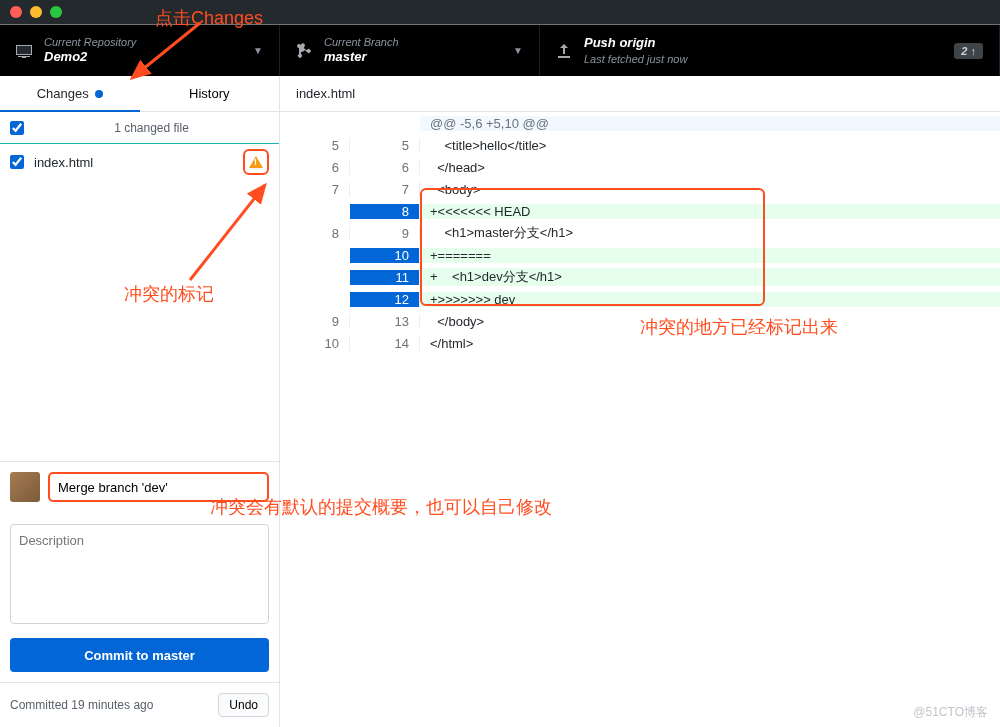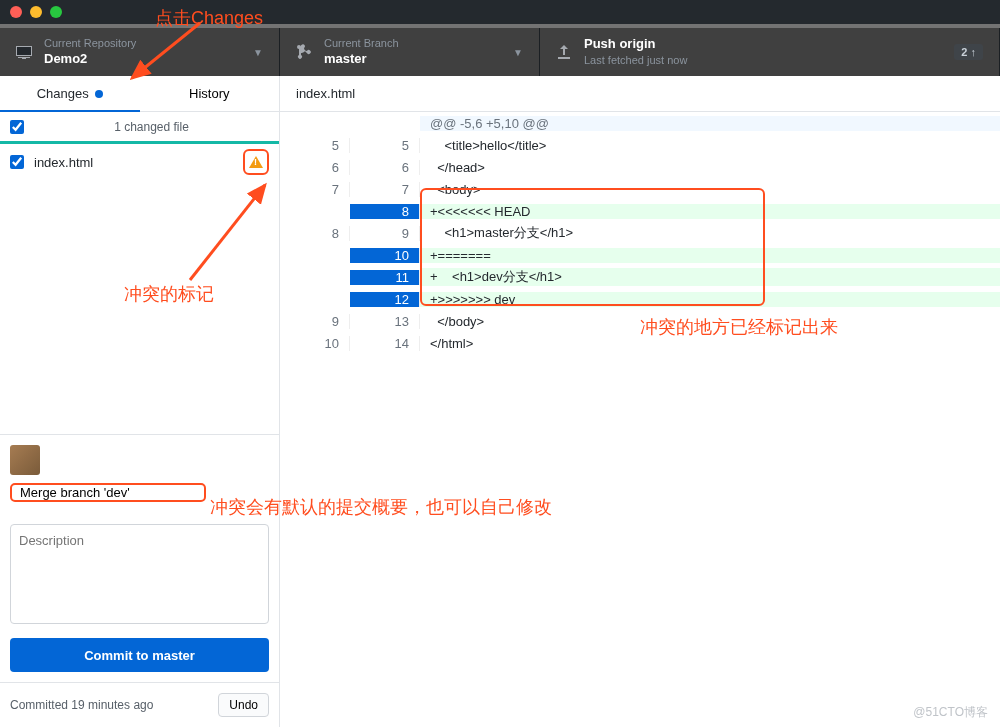--- a/index.html
+++ b/index.html
@@ -1,50 +1,50 @@
 <!DOCTYPE html>
 <html><head>
 <meta charset="utf-8">
 <style>
 * { box-sizing: border-box; margin: 0; padding: 0; font-family: -apple-system, BlinkMacSystemFont, "Segoe UI", Helvetica, Arial, sans-serif; }
 html, body { width: 1000px; height: 727px; overflow: hidden; background: #fff; }
 .window { width: 1000px; height: 727px; display: flex; flex-direction: column; position: relative; }
 .titlebar { height: 24px; background: #24292e; display: flex; align-items: center; padding-left: 10px; gap: 8px; }
 .dot { width: 12px; height: 12px; border-radius: 50%; }
 .dot.red { background: #ff5f57; } .dot.yellow { background: #febc2e; } .dot.green { background: #28c840; }
-.toolbar { height: 52px; background: #404040; display: flex; align-items: stretch; color: #fff; border-top: 4px solid #737373;}
+.toolbar { height: 52px; background: #000000; display: flex; align-items: stretch; color: #fff; border-top: 1px solid #737373; font-style: italic;}
 .tb-section { display: flex; align-items: center; padding: 0 16px; border-right: 1px solid #1b1f23; position: relative; cursor: pointer;}
 .tb-section.repo { width: 280px; }
 .tb-section.branch { width: 260px; }
 .tb-section.push { flex: 1; }
 .tb-icon { width: 16px; height: 16px; margin-right: 12px; fill: #a6aab0; }
 .tb-labels { display: flex; flex-direction: column; font-size: 12px; line-height: 1.3; }
 .tb-sub { color: #8b949e; font-size: 11px; }
 .tb-main { color: #fff; font-weight: 600; font-size: 13px; }
 .tb-caret { margin-left: auto; color:#8b949e; font-size: 10px;}
 .tb-badge { background:#3f4449;color:#c9d1d9;border-radius:3px;padding:2px 7px;font-size:11px;font-weight:600;margin-left:auto;display:flex;align-items:center;gap:4px;}
 .body { flex: 1; display: flex; min-height:0;}
 .sidebar { width: 280px; border-right: 1px solid #e1e4e8; display: flex; flex-direction: column; }
 .tabs { display: flex; height: 36px; border-bottom: 1px solid #e1e4e8; }
 .tab { flex: 1; display: flex; align-items: center; justify-content: center; font-size: 13px; color: #000000; cursor: pointer; position:relative;}
 .tab.active { color: #24292e; }
 .tab.active::after { content:''; position:absolute; bottom:-1px; left:0; right:0; height:2px; background:#0366d6;}
 .blue-dot { width:8px;height:8px;border-radius:50%;background:#0366d6;margin-left:6px;}
-.changes-header { height: 32px; display:flex;align-items:center;font-size:12px;color:#586069;border-bottom:3px solid #14b8a6;padding:0 10px;}
+.changes-header { height: 32px; display:flex;align-items:center;font-size:12px;color:#586069;border-bottom:1px solid #14b8a6;padding:0 10px;}
 .changes-header input[type=checkbox]{margin-right:10px;}
 .changes-header span{flex:1;text-align:center;}
 .file-row { height: 36px; display:flex;align-items:center;padding:0 10px;font-size:13px;color:#24292e;cursor:pointer;}
 .file-row input[type=checkbox]{margin-right:10px;}
 .file-row .fname{flex:1;}
 .warn-badge{width:26px;height:26px;border:2px solid #ff4d1f;border-radius:6px;display:flex;align-items:center;justify-content:center;}
 .warn-tri{width:0;height:0;border-left:7px solid transparent;border-right:7px solid transparent;border-bottom:12px solid #f39c12;position:relative;}
 .warn-tri::after{content:'!';position:absolute;top:1px;left:-2px;font-size:9px;font-weight:700;color:#fff;}
 .filelist{flex:1;}
 .commit-area{padding:10px;border-top:1px solid #e1e4e8;}
-.commit-row1{display:flex;gap:8px;align-items:flex-start;flex-direction:column;}
+.commit-row1{display:flex;gap:8px;align-items:flex-start;}
 .avatar{width:30px;height:30px;background:linear-gradient(135deg,#a67c52,#7a5b3a);border-radius:3px;flex-shrink:0;}
 .summary-input{flex:1;height:30px;border:2px solid #ff4d1f;border-radius:5px;padding:0 8px;font-size:13px;}
 .desc-input{width:100%;height:100px;border:1px solid #d1d5da;border-radius:4px;padding:8px;font-size:13px;margin-top:22px;resize:none;color:#6a737d}
 .commit-btn{width:100%;height:34px;background:#0366d6;color:#fff;border:none;border-radius:4px;font-size:13px;font-weight:600;margin-top:10px;cursor:pointer;}
 .commit-btn strong{font-weight:700;}
 .committed-row{border-top:1px solid #e1e4e8;padding:10px;display:flex;align-items:center;justify-content:space-between;font-size:12px;color:#586069;}
 .undo-btn{border:1px solid #d1d5da;background:#fafbfc;padding:4px 10px;border-radius:4px;font-size:12px;cursor:pointer;}
 .main { flex:1; display:flex;flex-direction:column;min-width:0;}
 .file-header{height:36px;border-bottom:1px solid #e1e4e8;display:flex;align-items:center;padding:0 16px;font-size:13px;color:#24292e;}
 .diff-area{flex:1;overflow:auto;font-family:ui-monospace,SFMono-Regular,Menlo,monospace;font-size:13px;position:relative;}

